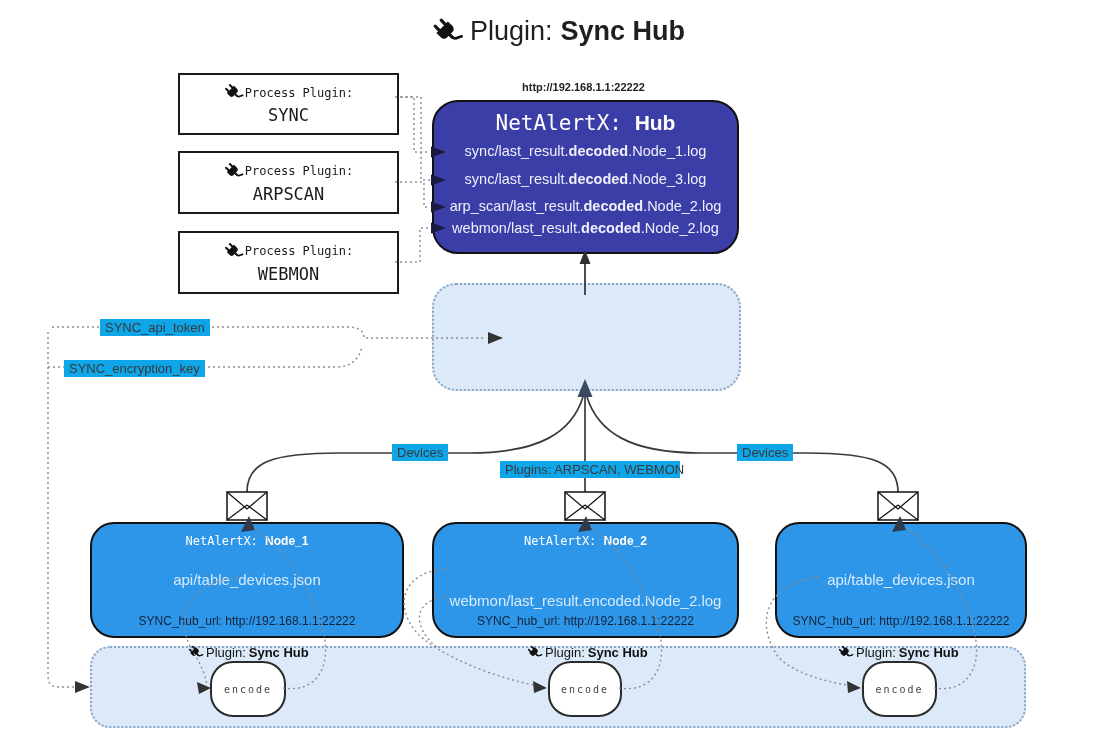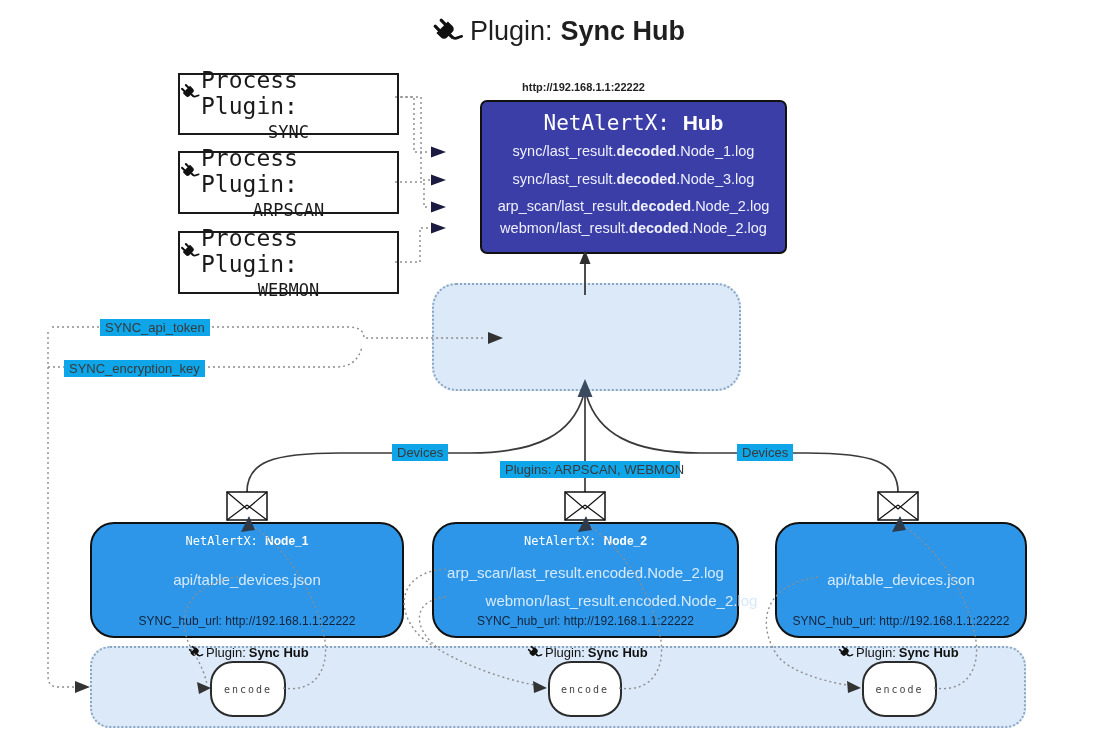--- a/index.html
+++ b/index.html
@@ -11,27 +11,27 @@
   .center{text-align:center;}
 
   
   .title{left:0;top:16px;width:100%;display:flex;justify-content:center;align-items:center;gap:8px;
          font-size:27px;color:#1f1f1f;z-index:2;}
   .plug{transform:rotate(-45deg);flex:0 0 auto;}
 
   
   .pp{left:178px;width:217px;background:#fff;border:2px solid #1a1a1a;z-index:2;
       display:flex;flex-direction:column;justify-content:center;align-items:center;}
-  .pp-l1{display:flex;align-items:center;gap:2px;font-size:23px;}
+  .pp-l1{display:flex;align-items:center;gap:2px;font-size:12px;}
   .pp-l2{font-size:17px;margin-top:3px;}
 
   
   .hub-url{left:432px;top:81px;width:303px;font-size:11px;font-weight:600;color:#222;z-index:2;}
   .hub{left:432px;top:100px;width:303px;height:150px;background:#3c3ea8;border:2px solid #111;
-       border-radius:7px;z-index:2;color:#fff;margin-left:48px;}
+       border-radius:26px;z-index:2;color:#fff;}
   .hub-title{position:absolute;top:9px;width:100%;text-align:center;font-size:21px;}
   .hub-line{position:absolute;width:100%;text-align:center;font-size:14.5px;color:#eef0fb;white-space:nowrap;}
 
   
   .band{background:#dbe9f8;border:2px dotted #8aa6c2;z-index:2;}
   .decode-band{left:432px;top:283px;width:305px;height:104px;border-radius:24px;}
   .io-box{background:#fff;border:2px solid #2b2b2b;display:flex;align-items:center;justify-content:center;z-index:3;}
   .decode-box{left:504px;top:295px;width:163px;height:83px;font-size:16px;letter-spacing:5px;color:#222;}
 
   
@@ -124,22 +124,21 @@
   <div class="abs gap-label" style="left:737px;top:444px;">Devices</div>
   <div class="abs gap-label center" style="left:500px;top:461px;width:170px;">Plugins: ARPSCAN, WEBMON</div>
 
   <div class="abs node" style="left:90px;width:310px;">
     <div class="node-title"><span class="mono">NetAlertX: </span><span class="b">Node_1</span></div>
     <div class="node-line" style="top:47px;">api/table_devices.json</div>
     <div class="node-url">SYNC_hub_url: http://192.168.1.1:22222</div>
   </div>
   <div class="abs node" style="left:432px;width:303px;">
     <div class="node-title"><span class="mono">NetAlertX: </span><span class="b">Node_2</span></div>
-    <div class="node-line" style="top:40px;">arp_scan/last_result.encoded.Node_2.log</div>
-    <div class="node-line" style="top:68px;padding-left:36px;">webmon/last_result.encoded.Node_2.log</div>
+    <div class="node-line" style="top:68px;">webmon/last_result.encoded.Node_2.log</div>
     <div class="node-url">SYNC_hub_url: http://192.168.1.1:22222</div>
   </div>
   <div class="abs node" style="left:775px;width:248px;">
     <div class="node-line" style="top:47px;">api/table_devices.json</div>
     <div class="node-url">SYNC_hub_url: http://192.168.1.1:22222</div>
   </div>
 
   <div class="abs band encode-band"></div>
 
   <div class="abs enc-label" style="left:188px;top:645px;">

